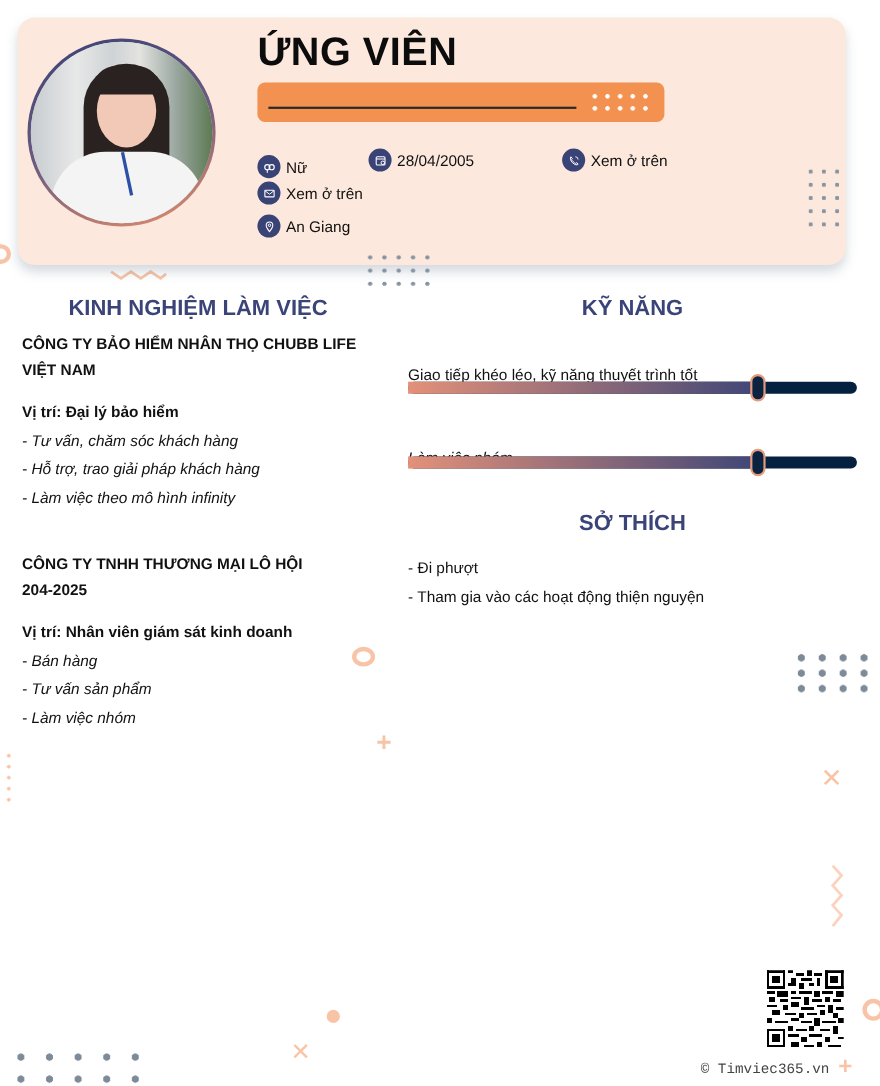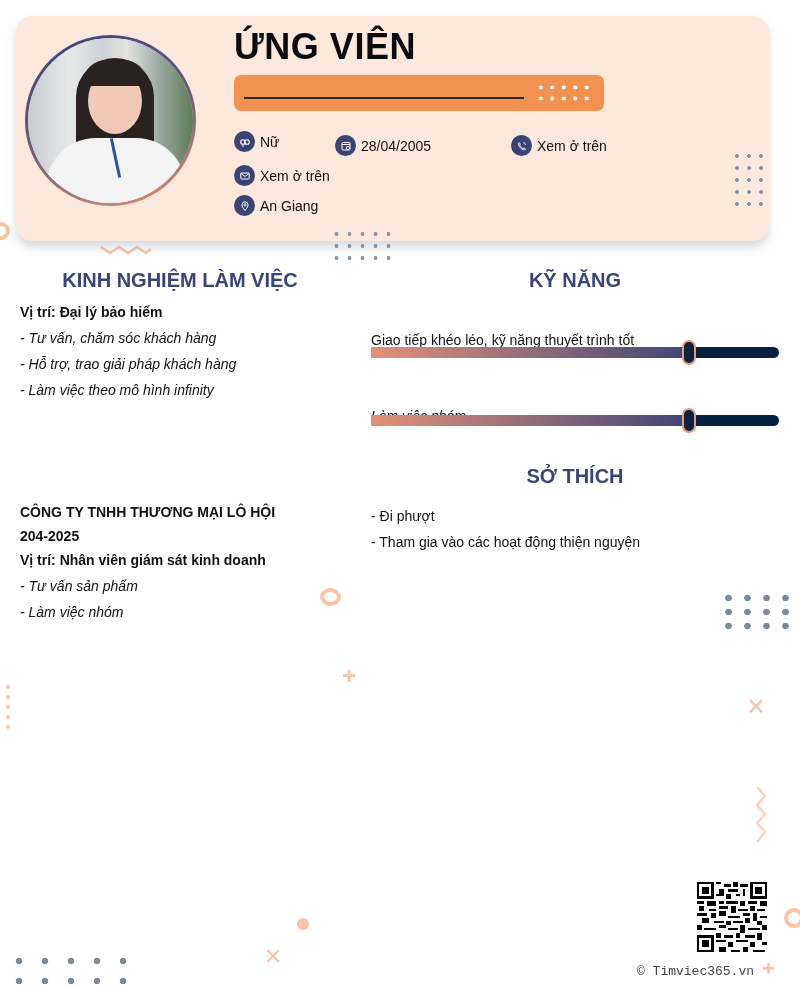--- a/index.html
+++ b/index.html
@@ -60,21 +60,21 @@
     position: absolute;
     background-image: radial-gradient(circle, #7d8b99 3px, transparent 3.6px);
   }
 
   .section-title {
     position: absolute; font-size: 20px; font-weight: 700; color: #3a4478; text-align: center;
   }
   .exp { position: absolute; left: 20px; width: 330px; font-size: 14px; line-height: 24px; }
   .exp .company { font-weight: 700; text-transform: none; }
   .exp .period { font-weight: 700; }
-  .exp .role { font-weight: 700; margin-top: 0; }
+  .exp .role { font-weight: 700; margin-top: 14px; }
   .exp .bullet { margin-top: 2px; font-style: italic; }
 
   .skill-label { position: absolute; left: 371px; font-size: 14px; color: #111; }
   .skill-track {
     position: absolute; left: 371px; width: 408px; height: 11px; border-radius: 6px;
     background: #04213f; overflow: visible;
   }
   .skill-fill {
     position: absolute; left: 0; top: 0; height: 11px; border-radius: 0;
     background: linear-gradient(90deg, #e39179 0%, #9b7079 45%, #3f4677 100%);
@@ -114,21 +114,21 @@
   </div>
 </div>
 
 <div class="name">ỨNG VIÊN</div>
 
 <div class="title-bar">
   <div class="title-line"></div>
   <div class="title-dots"></div>
 </div>
 
-<div class="info-item" style="left:234px; top:131px;">
+<div class="info-item" style="left:234px; top:141px;">
   <span class="info-icon">
     <svg viewBox="0 0 12 12">
         <circle cx="4" cy="6" r="2.3" fill="none" stroke="#fff" stroke-width="1.1"></circle>
         <circle cx="8" cy="6" r="2.3" fill="none" stroke="#fff" stroke-width="1.1"></circle>
         <line x1="4" y1="8.3" x2="4" y2="11" stroke="#fff" stroke-width="1"></line>
       </svg>
   </span>
   <span>Nữ</span>
 </div>
 
@@ -175,30 +175,32 @@
 
 <div class="dots" style="left:731px; top:150px; width:36px; height:60px; background-size:12px 12px;"></div>
 <div class="dots" style="left:330px; top:228px; width:66px; height:36px; background-size:13px 12px;"></div>
 <div class="dots-big" style="left:719px; top:591px; width:76px; height:42px; background-size:19px 14px;"></div>
 <div class="dots-big" style="left:6px; top:951px; width:128px; height:40px; background-size:26px 20px;"></div>
 <div style="position:absolute; left:4px; top:682px; width:8px; height:48px; background-image: radial-gradient(circle, #f8c4a7 1.6px, transparent 2px); background-size:8px 10px;"></div>
 
 <div class="section-title" style="left:20px; top:269px; width:320px;">KINH NGHIỆM LÀM VIỆC</div>
 
 <div class="exp" style="top:300px;">
+  <div class="company">CÔNG TY BẢO HIỂM NHÂN THỌ CHUBB LIFE VIỆT NAM</div>
   <div class="role">Vị trí: Đại lý bảo hiểm</div>
   <div class="bullet">- Tư vấn, chăm sóc khách hàng</div>
   <div class="bullet">- Hỗ trợ, trao giải pháp khách hàng</div>
   <div class="bullet">- Làm việc theo mô hình infinity</div>
 </div>
 
 <div class="exp" style="top:500px;">
   <div class="company">CÔNG TY TNHH THƯƠNG MẠI LÔ HỘI</div>
   <div class="period">204-2025</div>
   <div class="role">Vị trí: Nhân viên giám sát kinh doanh</div>
+  <div class="bullet">- Bán hàng</div>
   <div class="bullet">- Tư vấn sản phẩm</div>
   <div class="bullet">- Làm việc nhóm</div>
 </div>
 
 <div class="section-title" style="left:371px; top:269px; width:408px;">KỸ NĂNG</div>
 
 <div class="skill-label" style="top:332px;">Giao tiếp khéo léo, kỹ năng thuyết trình tốt</div>
 <div class="skill-track" style="top:347px;">
   <div class="skill-fill" style="width:318px;"></div>
   <div class="skill-knob" style="left:311px;"></div>

